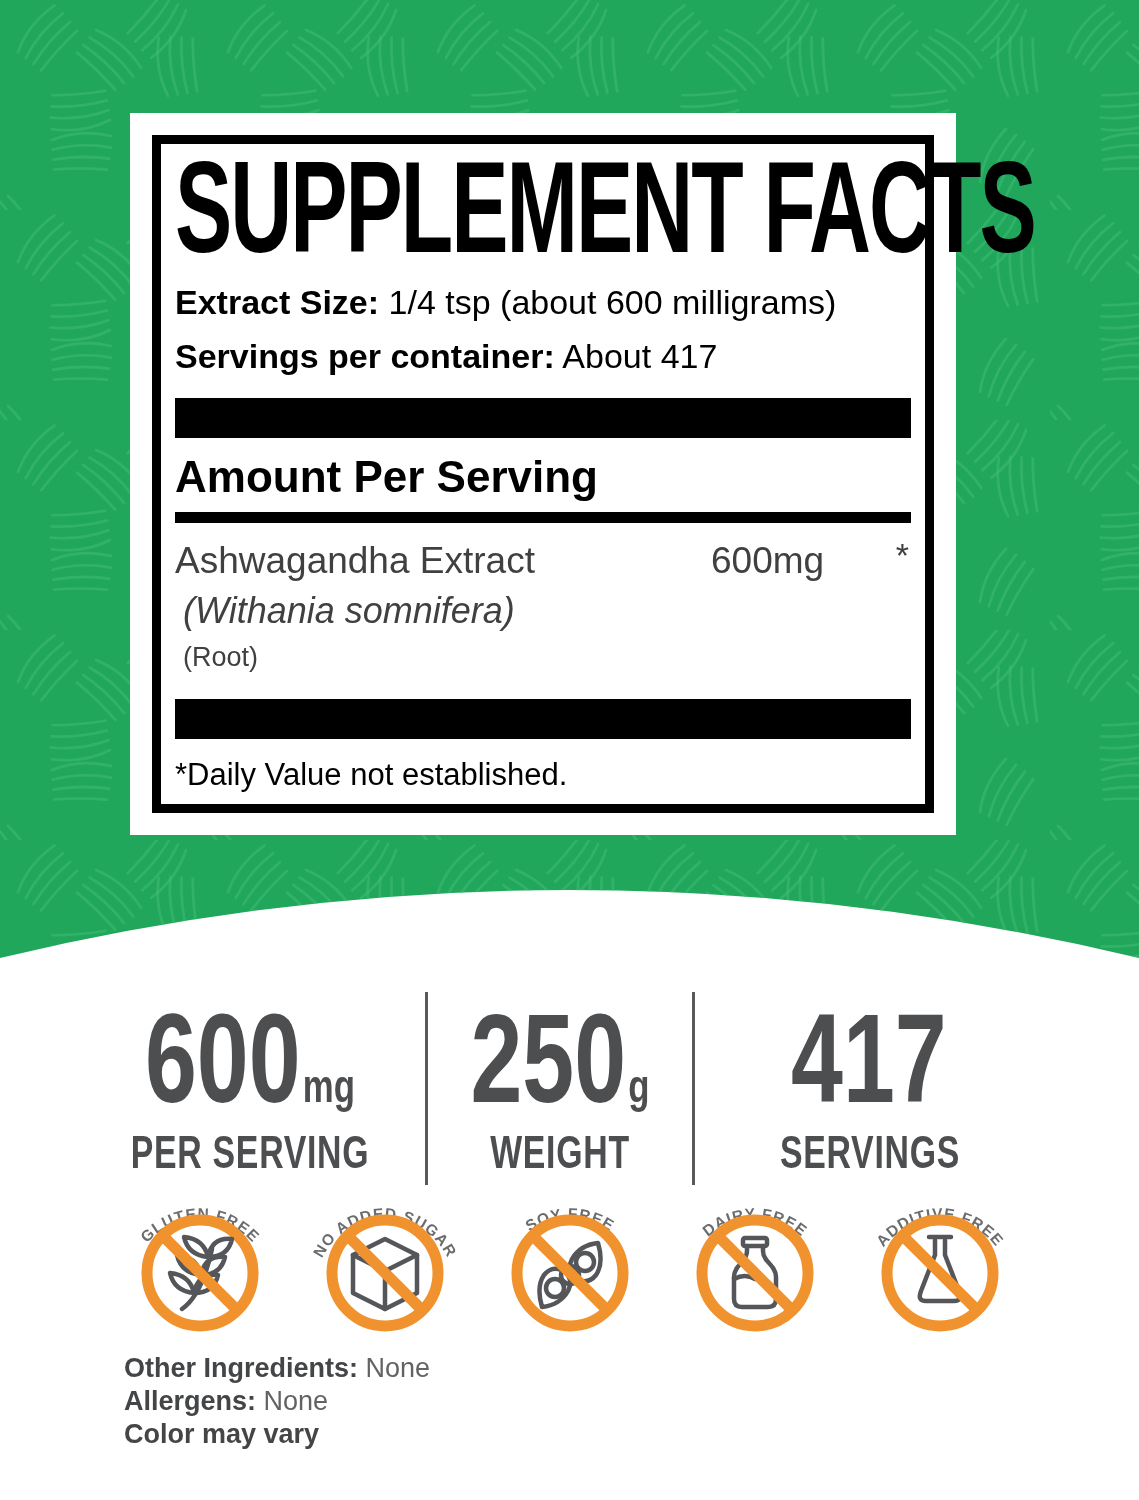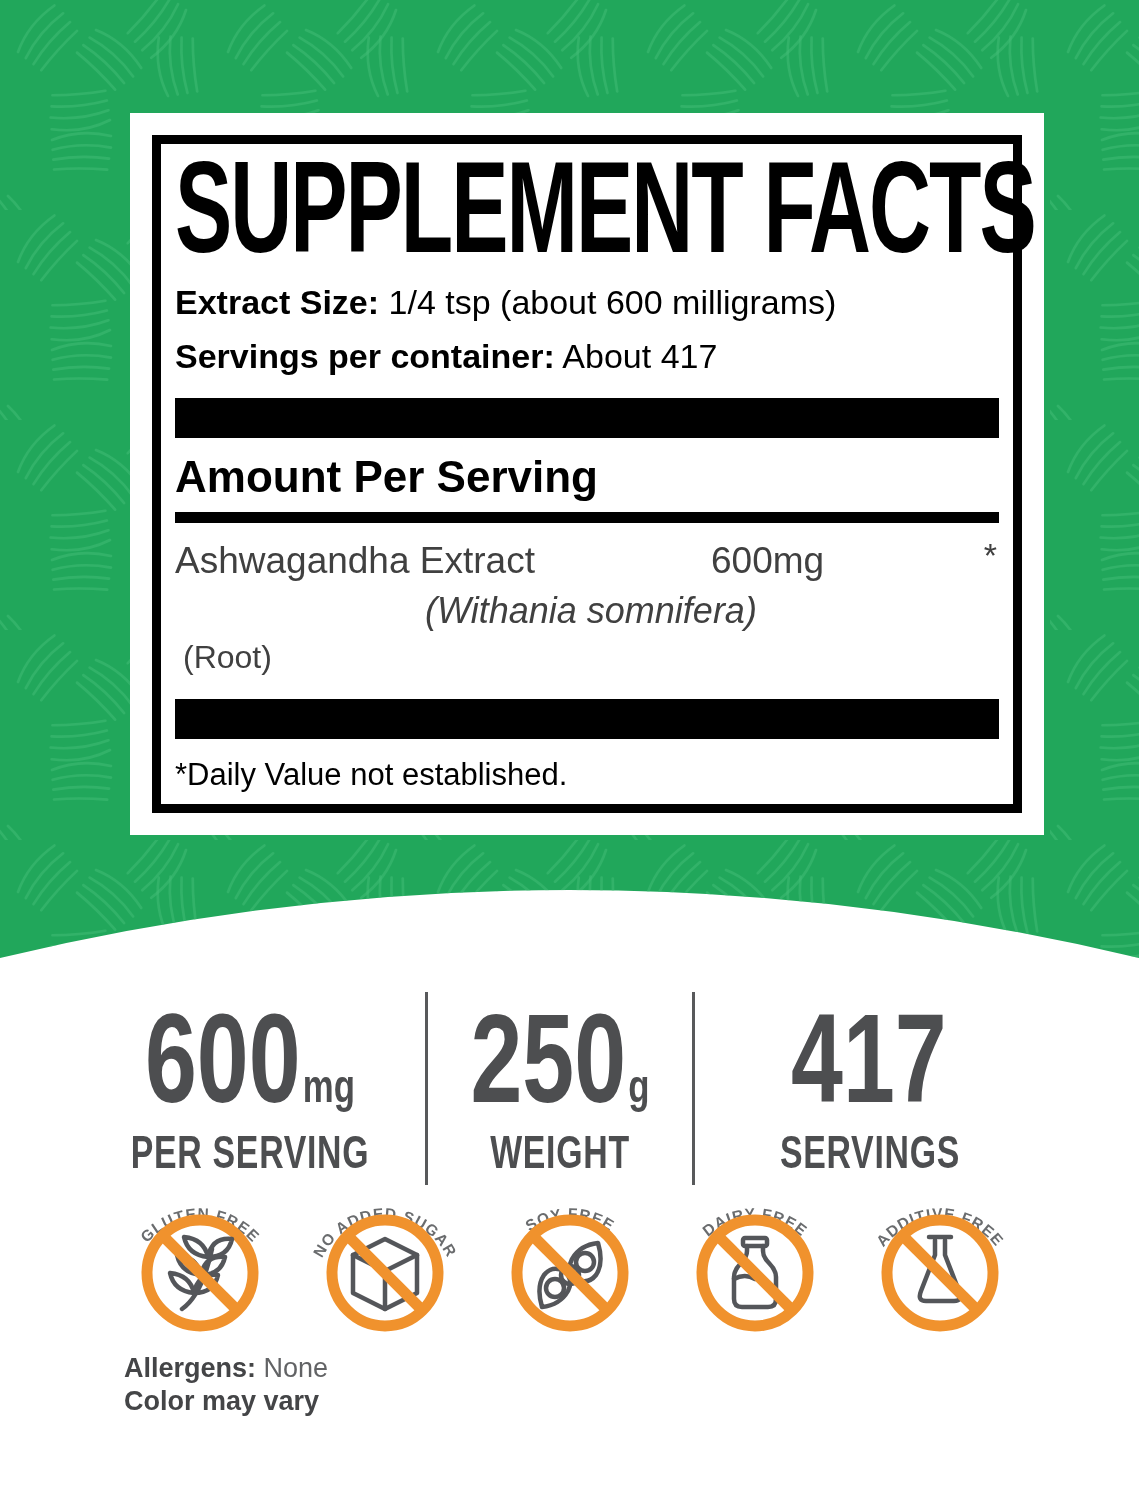--- a/index.html
+++ b/index.html
@@ -4,21 +4,21 @@
 <style>
   html,body{margin:0;padding:0;background:#ffffff;}
   .canvas{
     position:relative;width:1139px;height:1500px;overflow:hidden;
     background:#ffffff;font-family:"Liberation Sans",sans-serif;
   }
   
   .green-bg{position:absolute;top:0;left:0;display:block;}
   
   .facts-box{
-    position:absolute;left:130px;top:113px;width:914px;height:722px;
+    position:absolute;left:130px;top:113px;width:826px;height:722px;
     background:#ffffff;box-sizing:border-box;padding:22px;
   }
   .facts-border{
     width:100%;height:100%;box-sizing:border-box;
     border:9px solid #000000;padding:0 14px;
   }
   .facts-title{
     margin:-2px 0 0 0;font-size:130px;font-weight:bold;line-height:1.0;
     letter-spacing:-3px;white-space:nowrap;color:#000;
     transform:scaleX(0.66);transform-origin:left center;
@@ -34,22 +34,22 @@
   .bar.m2{margin-top:16px;}
   .bar.m3{margin-top:24px;}
   .cols{
     display:flex;justify-content:space-between;align-items:baseline;
     margin-top:20px;font-size:44px;line-height:38px;color:#000;
   }
   .ingredient{position:relative;margin-top:18px;color:#404040;}
   .ing-row{position:relative;font-size:37px;line-height:40px;}
   .ing-amt{position:absolute;left:536px;top:0;}
   .ing-dv{position:absolute;right:2px;top:-6px;font-size:34px;}
-  .ing-latin{font-style:italic;font-size:36px;line-height:36px;margin:12px 0 0 8px;text-align:center;}
-  .ing-part{font-size:32px;line-height:36px;margin:10px 0 4px 8px;}
+  .ing-latin{font-style:italic;font-size:36px;line-height:36px;margin:12px 0 0 8px;}
+  .ing-part{font-size:27px;line-height:36px;margin:10px 0 4px 8px;}
   .footnote{margin:18px 0 0 0;font-size:31px;color:#000;}
   
   .stats{position:absolute;left:75px;top:992px;display:flex;align-items:stretch;}
   .stat{width:350px;text-align:center;padding:4px 0 10px 0;box-sizing:border-box;}
   .stat.mid{width:270px;border-left:3px solid #58595B;border-right:3px solid #58595B;}
   .stat-num{
     color:#4D4E50;line-height:1.0;white-space:nowrap;
     transform:scaleX(0.74);transform-origin:center bottom;
   }
   .stat-value{font-size:126px;font-weight:bold;}
@@ -221,17 +221,18 @@
       <g class="glyph">
         <path d="M67,44 H89"></path>
         <path d="M73,47 V62 L59,98 Q55,108 64,108 H92 Q101,108 97,98 L83,62 V47"></path>
       </g>
       <line class="slash" x1="40.5" y1="42.5" x2="115.5" y2="117.5"></line>
     </svg>
 
   </section>
 
   <section class="footer">
+    <p class="foot-line"><span class="foot-label">Other Ingredients:</span> <span class="foot-value">None</span></p>
     <p class="foot-line"><span class="foot-label">Allergens:</span> <span class="foot-value">None</span></p>
     <p class="foot-line"><span class="foot-label">Color may vary</span></p>
   </section>
 
 </div>
 
 </body></html>

